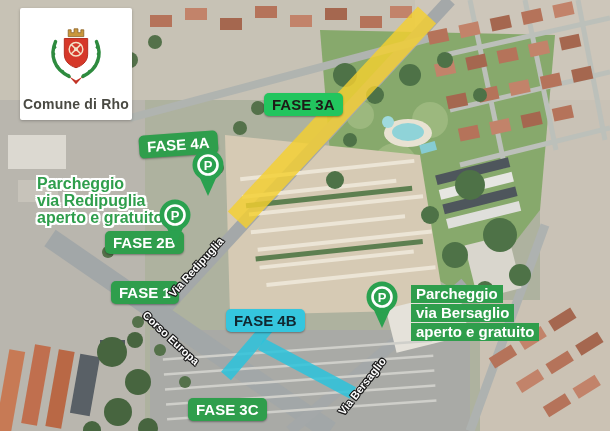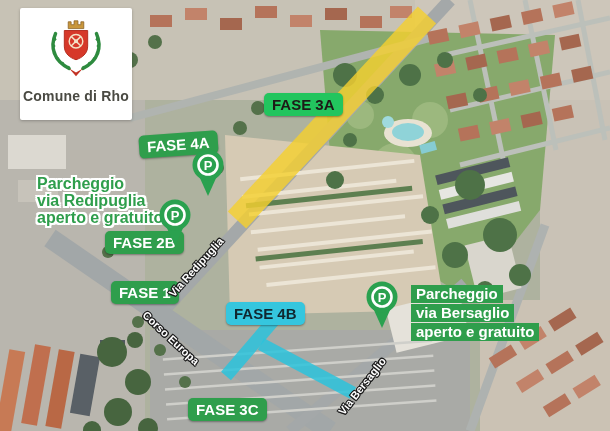--- a/index.html
+++ b/index.html
@@ -7,37 +7,37 @@
     position:relative;width:610px;height:431px;overflow:hidden;
     font-family:"Liberation Sans",sans-serif;
   }
   .stage svg.map{position:absolute;inset:0;display:block;}
   .overlay{position:absolute;left:0;top:0;width:610px;height:431px;}
 
   
   .logo-card{
     position:absolute;left:20px;top:8px;width:112px;height:112px;
     background:#ffffff;border-radius:2px;box-shadow:0 1px 3px rgba(0,0,0,.25);
-    display:flex;flex-direction:column;align-items:center;justify-content:flex-start;
+    display:flex;flex-direction:column;align-items:center;justify-content:center;
   }
   .logo-card svg{margin-top:6px;}
   .logo-title{
     font-weight:bold;font-size:14px;color:#4a4a43;letter-spacing:.2px;margin-top:2px;
     white-space:nowrap;
   }
 
   
   .chip{
     position:absolute;font-weight:bold;font-size:15px;line-height:1;
     padding:4px 8px;border-radius:5px;white-space:nowrap;
     box-shadow:0 1px 2px rgba(0,0,0,.35);
   }
   .chip.green{background:#2f9e4c;color:#ffffff;}
   .chip.yellow{background:#22c55e;color:#1d1a16;}
-  .chip.cyan{background:#35c6de;color:#102730;}
+  .chip.cyan{background:#35c6de;color:#102730;margin-top:7px;}
 
   
   .note-green{
     position:absolute;font-weight:bold;font-size:16px;line-height:17px;color:#2f9e4c;
     text-shadow:
       -2px -2px 0 #fff, 0 -2px 0 #fff, 2px -2px 0 #fff,
       -2px  0   0 #fff, 2px  0   0 #fff,
       -2px  2px 0 #fff, 0  2px 0 #fff, 2px 2px 0 #fff,
       -1px -1px 0 #fff, 1px 1px 0 #fff;
     white-space:nowrap;

